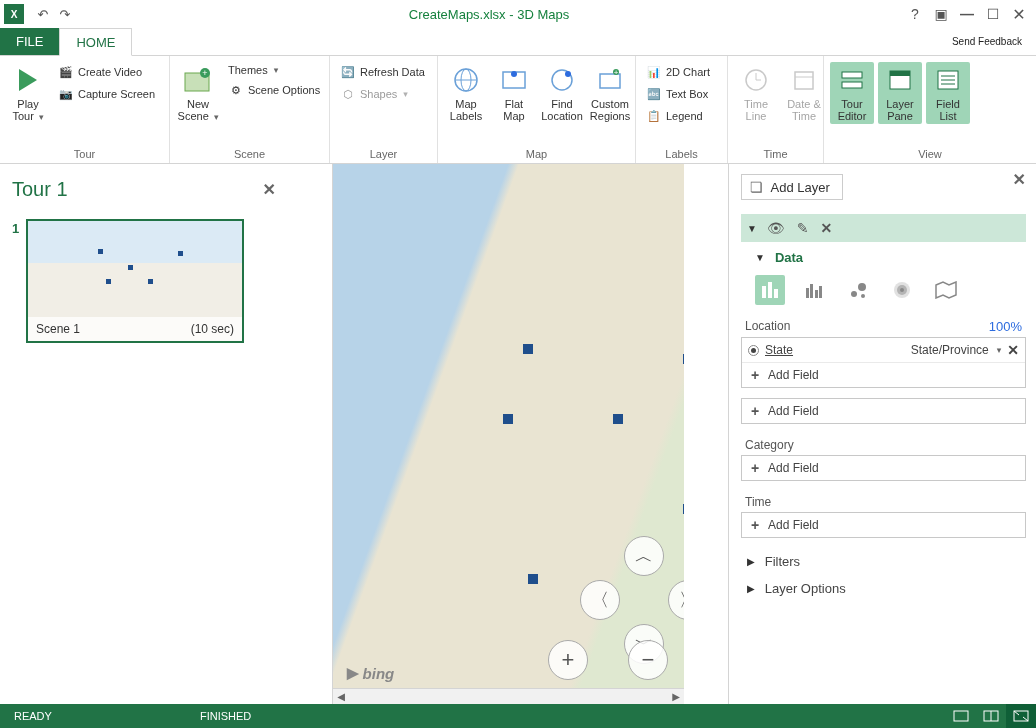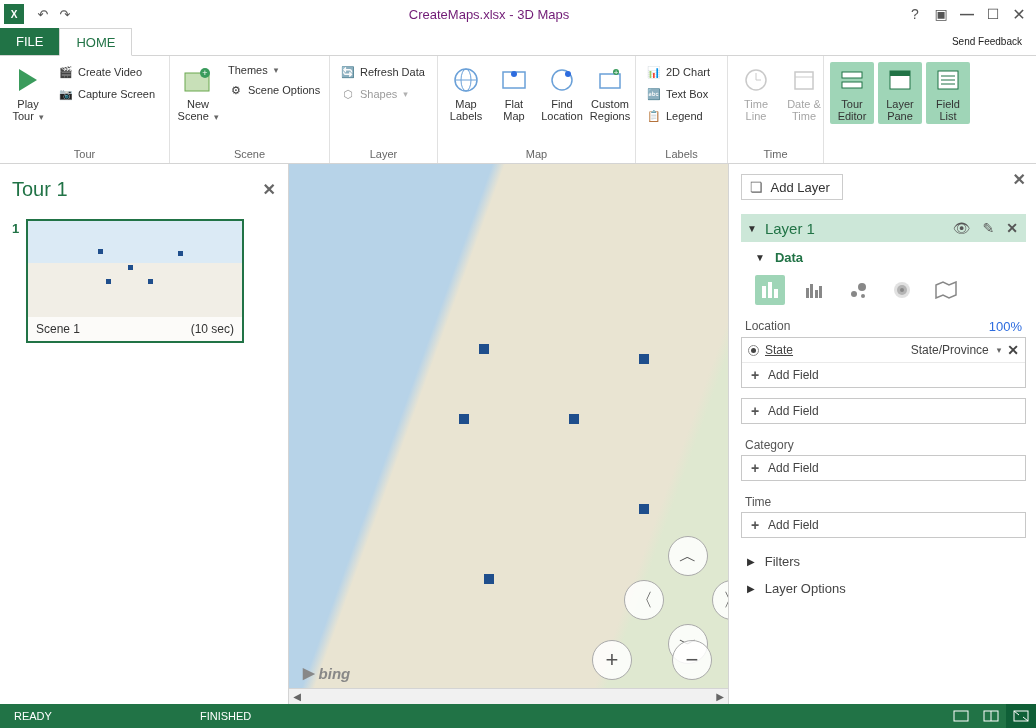--- a/index.html
+++ b/index.html
@@ -2,21 +2,21 @@
 <html><head>
 <meta charset="utf-8">
 <style>
 * { box-sizing: border-box; margin: 0; padding: 0; font-family: "Segoe UI", Tahoma, sans-serif; }
 html, body { width: 1036px; height: 728px; overflow: hidden; background: #fff; }
 
 
 .titlebar { height: 28px; background: #fff; display: flex; align-items: center; padding: 0 4px; border-bottom: 0; }
 .titlebar .excel-icon { width: 20px; height: 20px; background: #217346; color: #fff; font-size: 10px; display: flex; align-items: center; justify-content: center; font-weight: bold; margin-right: 8px; }
 .titlebar .qat-btn { width: 22px; height: 22px; display: flex; align-items: center; justify-content: center; color: #555; font-size: 13px; cursor: pointer; }
-.titlebar .title { flex: 1; text-align: center; color: #701a75; font-size: 13px; }
+.titlebar .title { flex: 1; text-align: center; color: #15803d; font-size: 13px; }
 .titlebar .win-btn { width: 26px; height: 22px; display: flex; align-items: center; justify-content: center; color: #555; font-size: 14px; cursor: pointer; }
 
 
 .tabstrip { height: 28px; display: flex; align-items: stretch; border-bottom: 1px solid #d4d4d4; }
 .tabstrip .file-tab { background: #217346; color: #fff; padding: 0 16px; display: flex; align-items: center; font-size: 13px; cursor: pointer; }
 .tabstrip .tab { padding: 0 16px; display: flex; align-items: center; font-size: 13px; color: #217346; border: 1px solid transparent; cursor: pointer; }
 .tabstrip .tab.active { border: 1px solid #d4d4d4; border-bottom-color: #fff; background: #fff; margin-bottom: -1px; }
 .tabstrip .spacer { flex: 1; }
 .tabstrip .feedback { padding: 0 14px; display: flex; align-items: center; font-size: 10px; color: #222; cursor: pointer; }
 
@@ -29,21 +29,21 @@
 .big-btn .ic { width: 32px; height: 32px; display: flex; align-items: center; justify-content: center; }
 .big-btn .lbl { font-size: 11px; color: #333; text-align: center; line-height: 12px; margin-top: 2px; white-space: pre; }
 .big-btn.active { background: #9fd5b7; }
 .big-btn.disabled { opacity: 0.45; cursor: default; }
 .small-btns { display: flex; flex-direction: column; gap: 2px; }
 .small-btn { display: flex; align-items: center; gap: 4px; padding: 2px 4px; font-size: 11px; color: #333; cursor: pointer; border-radius: 2px; white-space: nowrap; }
 .small-btn .ic { width: 16px; height: 16px; display: inline-flex; align-items: center; justify-content: center; }
 .dd { font-size: 9px; color: #666; margin-left: 2px; }
 
 
-.main { display: flex; height: calc(728px - 28px - 28px - 108px - 24px); }
+.main { display: flex; height: calc(728px - 28px - 28px - 108px - 24px); gap: 44px; }
 .tour-panel { width: 288px; border-right: 0; padding: 14px 12px; position: relative; }
 .tour-panel h2 { color: #217346; font-weight: normal; font-size: 20px; display: flex; justify-content: space-between; align-items: center; }
 .close-x { color: #666; font-size: 16px; cursor: pointer; font-weight: bold; }
 .scene-wrap { margin-top: 18px; display: flex; }
 .scene-idx { color: #217346; font-size: 13px; font-weight: bold; width: 14px; padding-top: 2px; }
 .scene-card { border: 2px solid #217346; width: 218px; height: 124px; position: relative; background: linear-gradient(180deg,#dbeaf5 0,#dbeaf5 35%,#f1eee6 35%,#f1eee6 100%); }
 .scene-card .caption { position: absolute; left: 0; right: 0; bottom: 0; height: 24px; background: rgba(255,255,255,0.75); display: flex; justify-content: space-between; align-items: center; padding: 0 8px; font-size: 12px; color: #333; }
 .sc-dot { position:absolute; width:5px; height:5px; background:#1f4e8c; }
 
 
@@ -310,20 +310,21 @@
               <rect x="3" y="4" width="20" height="18" fill="#fff" stroke="#217346"></rect>
               <line x1="6" y1="9" x2="20" y2="9" stroke="#217346"></line>
               <line x1="6" y1="13" x2="20" y2="13" stroke="#217346"></line>
               <line x1="6" y1="17" x2="20" y2="17" stroke="#217346"></line>
             </svg>
           </div>
           <div class="lbl">Field
 List</div>
         </div>
     </div>
+    <div class="label">View</div>
   </div>
 </div>
 
 <div class="main">
 
   <div class="tour-panel">
     <h2>
       <span>Tour 1</span>
       <span class="close-x">✕</span>
     </h2>
@@ -375,21 +376,20 @@
 
   <div class="layer-pane">
     <div class="pane-close">✕</div>
     <button class="add-layer-btn">
       <span class="ic">❏</span>
       <span>Add Layer</span>
     </button>
 
     <div class="layer-header">
       <span class="caret">▼</span>
-      <span class="name">Layer 1</span>
       <span class="hicon">👁</span>
       <span class="hicon">✎</span>
       <span class="hicon" style="font-weight:bold;">✕</span>
     </div>
 
     <div class="data-row">
       <span class="caret">▼</span>
       <span class="lbl">Data</span>
     </div>
 

